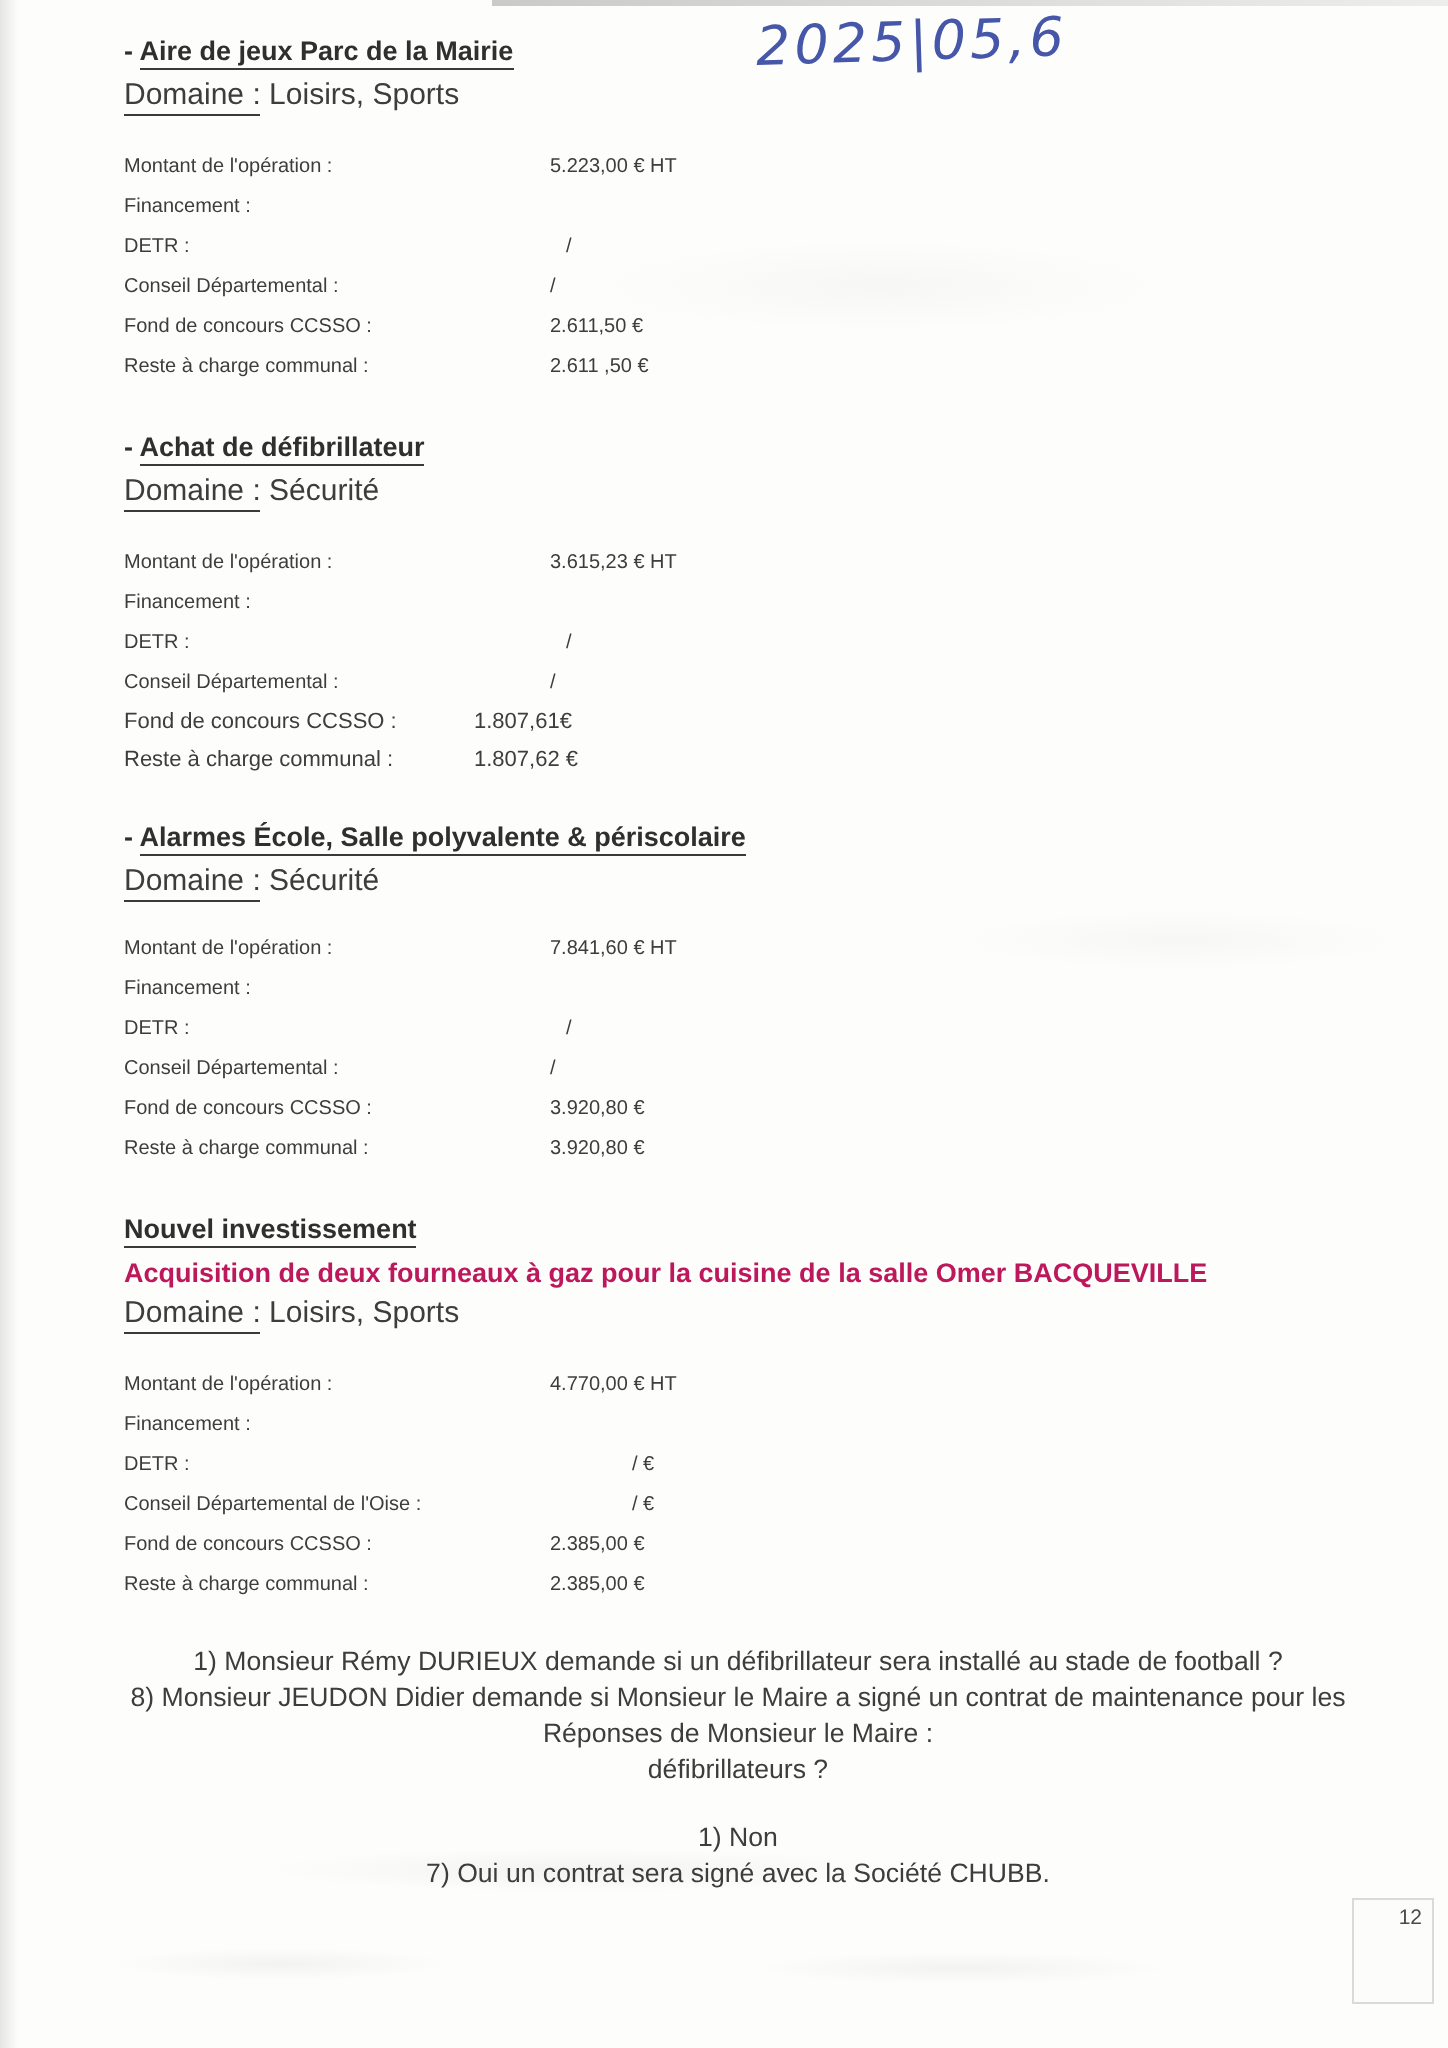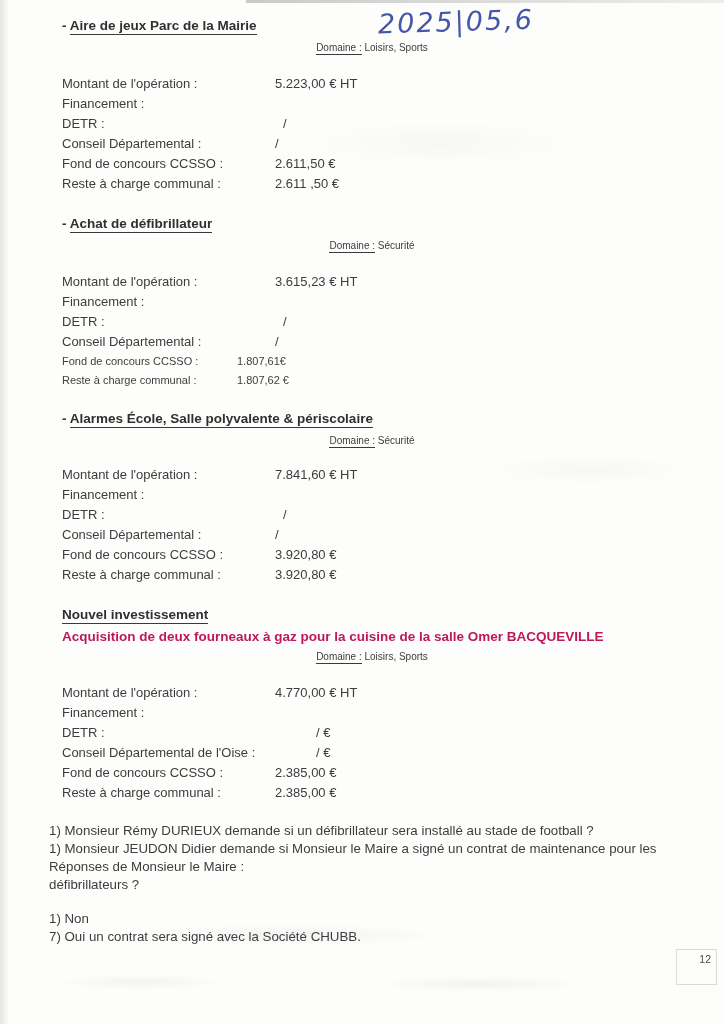--- a/index.html
+++ b/index.html
@@ -30,40 +30,40 @@
     transform:rotate(-1.8deg); white-space:nowrap;
   }
 
   
   .op-section { position:absolute; left:62px; width:620px; }
   .s1 { top:16px; }  .s2 { top:214px; }  .s3 { top:409px; }  .s4 { top:605px; }
 
   .heading-line { height:20px; line-height:20px; font-size:13.5px; font-weight:bold; color:#2f2f2f; white-space:nowrap; }
   .heading-text { border-bottom:1.4px solid #3a3a3a; padding-bottom:1px;text-align:center; }
   .subtitle-line { margin-top:2px; height:20px; line-height:20px; font-size:13.5px; font-weight:bold; color:#be185d; white-space:nowrap; }
-  .domain-line { margin-top:2px; height:20px; line-height:20px; font-size:10px; white-space:nowrap;text-align:center; }
+  .domain-line { margin-top:2px; height:20px; line-height:20px; font-size:15px; white-space:nowrap; }
   .s4 .domain-line { margin-top:0; }
   .domain-label { border-bottom:1px solid #3a3a3a; padding-bottom:0.5px; }
 
   .rows { margin-top:16px; }
   .s3 .rows { margin-top:14px; }
-  .row { display:flex; height:20px; line-height:20px; font-size:13px; white-space:nowrap; }
+  .row { display:flex; height:20px; line-height:20px; font-size:10px; white-space:nowrap; }
   .row .lbl { width:213px; flex:none; }
   .row.small { height:19px; line-height:19px; font-size:11px; }
   .row.small .lbl { width:175px; }
   .val.ind8  { padding-left:8px; }
   .val.ind41 { padding-left:41px; }
 
   
   .questions { position:absolute; left:49px; top:822px; width:640px; font-size:13.3px; color:#3d3d3d; }
-  .q-line { height:18px; line-height:18px; white-space:nowrap; }
+  .q-line { height:18px; line-height:18px; white-space:nowrap;text-align:center; }
   .answers { margin-top:16px; }
 
   
-  .pagebox { position:absolute; left:676px; top:949px; width:41px; height:36px;
+  .pagebox { position:absolute; left:676px; top:949px; width:41px; height:53px;
     border:1px solid #dadada; background:#fcfcfb; box-sizing:border-box; }
   .pagebox .num { display:block; text-align:right; padding:3px 5px 0 0;
     font-size:10.5px; color:#4a4a4a; }
 </style>
 </head>
 <body>
 
 <div class="page">
 
   <div class="edge-left"></div>
@@ -196,21 +196,21 @@
         </div>
       <div class="row">
           <span class="lbl">Reste à charge communal :</span>
           <span class="val">2.385,00 €</span>
         </div>
     </div>
   </section>
 
   <div class="questions">
     <div class="q-line">1) Monsieur Rémy DURIEUX demande si un défibrillateur sera installé au stade de football ?</div>
-    <div class="q-line">1) Monsieur JEUDON Didier demande si Monsieur le Maire a signé un contrat de maintenance pour les</div>
+    <div class="q-line">8) Monsieur JEUDON Didier demande si Monsieur le Maire a signé un contrat de maintenance pour les</div>
     <div class="q-line">Réponses de Monsieur le Maire :</div>
     <div class="q-line">défibrillateurs ?</div>
     <div class="answers">
       <div class="q-line">1) Non</div>
       <div class="q-line">7) Oui un contrat sera signé avec la Société CHUBB.</div>
     </div>
   </div>
 
   <div class="pagebox">
     <span class="num">12</span>

